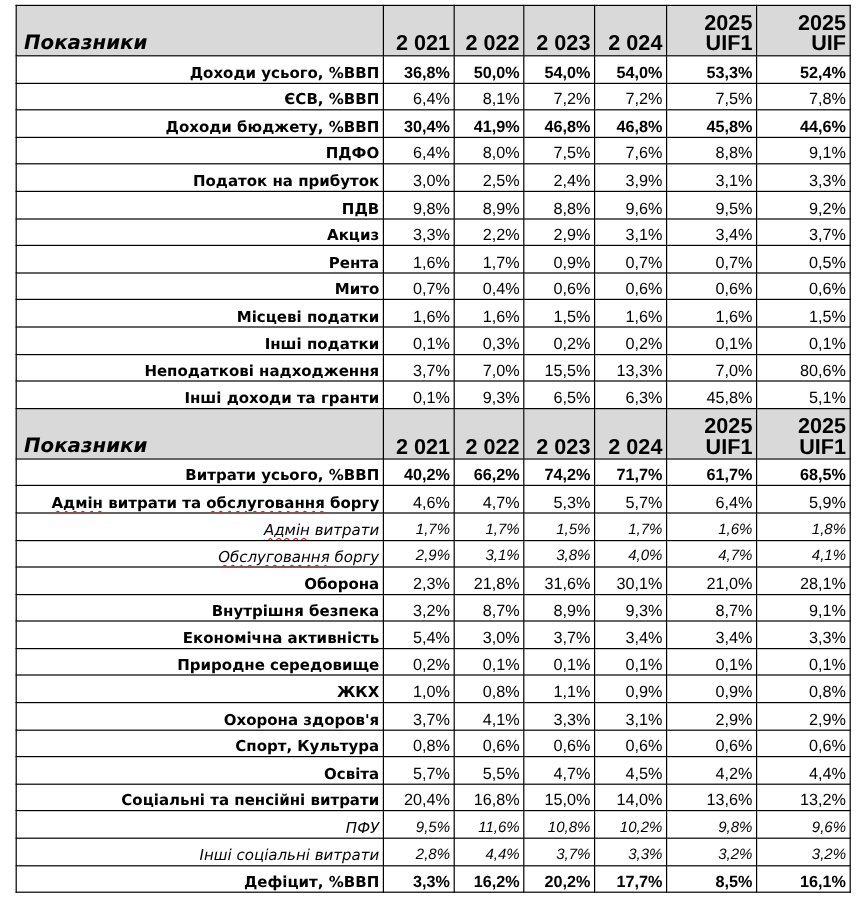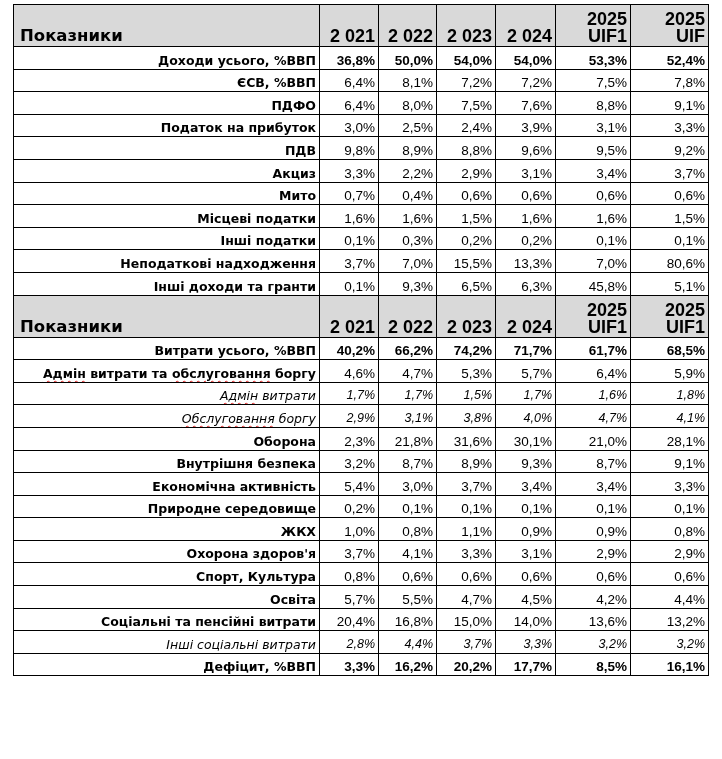--- a/index.html
+++ b/index.html
@@ -35,20 +35,21 @@
     vertical-align: bottom;
     padding-bottom: 1px;
   }
   tr.hdr th.lbl {
     text-align: left;
     font-family: "DejaVu Sans", sans-serif;
     font-size: 16.5px;
     font-weight: bold;
     padding-left: 6px;
     padding-bottom: 2px;
+    font-style: italic;
   }
   td.lbl {
     text-align: right;
     font-family: "DejaVu Sans", sans-serif;
     font-size: 12.5px;
     font-weight: bold;
     padding-left: 4px;
   }
   td.lbl.l1 { padding-left: 26px; }
   td.lbl.l2 { padding-left: 42px; font-weight: normal; font-style: italic; }
@@ -106,20 +107,29 @@
         </tr>
         <tr class="">
           <td class="lbl l0"><span>ЄСВ, %ВВП</span></td>
           <td class="num">6,4%</td>
           <td class="num">8,1%</td>
           <td class="num">7,2%</td>
           <td class="num">7,2%</td>
           <td class="num">7,5%</td>
           <td class="num">7,8%</td>
         </tr>
+        <tr class="bold">
+          <td class="lbl l0"><span>Доходи бюджету, %ВВП</span></td>
+          <td class="num">30,4%</td>
+          <td class="num">41,9%</td>
+          <td class="num">46,8%</td>
+          <td class="num">46,8%</td>
+          <td class="num">45,8%</td>
+          <td class="num">44,6%</td>
+        </tr>
         <tr class="">
           <td class="lbl l1"><span>ПДФО</span></td>
           <td class="num">6,4%</td>
           <td class="num">8,0%</td>
           <td class="num">7,5%</td>
           <td class="num">7,6%</td>
           <td class="num">8,8%</td>
           <td class="num">9,1%</td>
         </tr>
         <tr class="">
@@ -141,20 +151,29 @@
           <td class="num">9,2%</td>
         </tr>
         <tr class="">
           <td class="lbl l1"><span>Акциз</span></td>
           <td class="num">3,3%</td>
           <td class="num">2,2%</td>
           <td class="num">2,9%</td>
           <td class="num">3,1%</td>
           <td class="num">3,4%</td>
           <td class="num">3,7%</td>
+        </tr>
+        <tr class="">
+          <td class="lbl l1"><span>Рента</span></td>
+          <td class="num">1,6%</td>
+          <td class="num">1,7%</td>
+          <td class="num">0,9%</td>
+          <td class="num">0,7%</td>
+          <td class="num">0,7%</td>
+          <td class="num">0,5%</td>
         </tr>
         <tr class="">
           <td class="lbl l1"><span>Мито</span></td>
           <td class="num">0,7%</td>
           <td class="num">0,4%</td>
           <td class="num">0,6%</td>
           <td class="num">0,6%</td>
           <td class="num">0,6%</td>
           <td class="num">0,6%</td>
         </tr>
@@ -328,20 +347,29 @@
         <tr class="">
           <td class="lbl l1"><span>Соціальні та пенсійні витрати</span></td>
           <td class="num">20,4%</td>
           <td class="num">16,8%</td>
           <td class="num">15,0%</td>
           <td class="num">14,0%</td>
           <td class="num">13,6%</td>
           <td class="num">13,2%</td>
         </tr>
         <tr class="ital">
+          <td class="lbl l2"><span>ПФУ</span></td>
+          <td class="num">9,5%</td>
+          <td class="num">11,6%</td>
+          <td class="num">10,8%</td>
+          <td class="num">10,2%</td>
+          <td class="num">9,8%</td>
+          <td class="num">9,6%</td>
+        </tr>
+        <tr class="ital">
           <td class="lbl l2"><span>Інші соціальні витрати</span></td>
           <td class="num">2,8%</td>
           <td class="num">4,4%</td>
           <td class="num">3,7%</td>
           <td class="num">3,3%</td>
           <td class="num">3,2%</td>
           <td class="num">3,2%</td>
         </tr>
         <tr class="bold">
           <td class="lbl l0"><span>Дефіцит, %ВВП</span></td>

